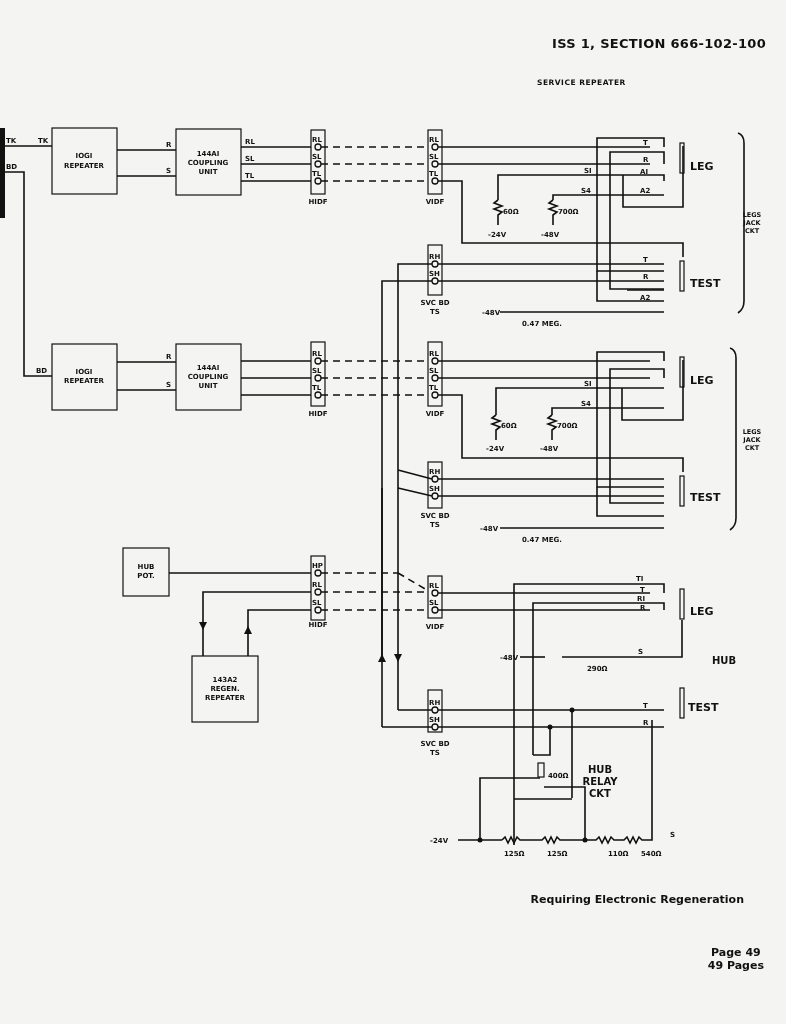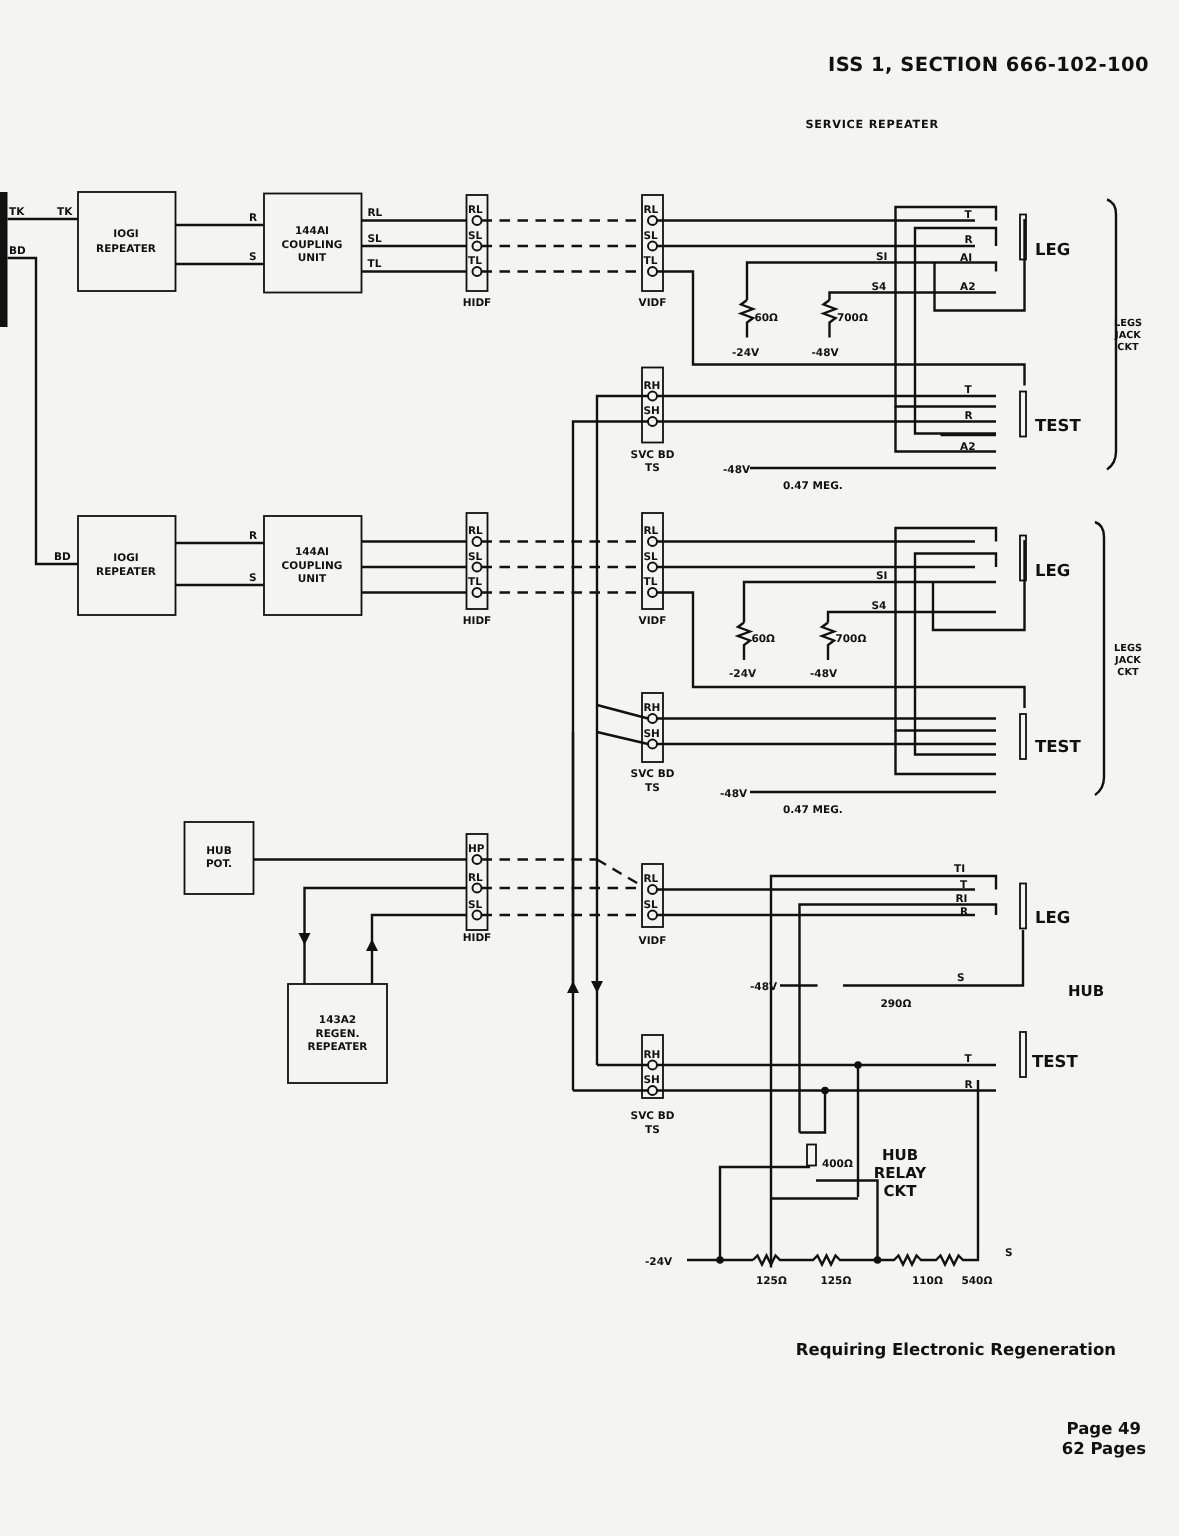--- a/index.html
+++ b/index.html
@@ -292,14 +292,14 @@
     <text x="641" y="856" font-size="7">540Ω</text>
     <text x="670" y="837" font-size="7">S</text>
   </g>
 </svg>
 
 <div class="caption">
   <div>Requiring Electronic Regeneration</div>
 </div>
 <div class="pageno">
   <div>Page 49</div>
-  <div>62 Pages</div>
+  <div>49 Pages</div>
 </div>
 
 </body></html>

